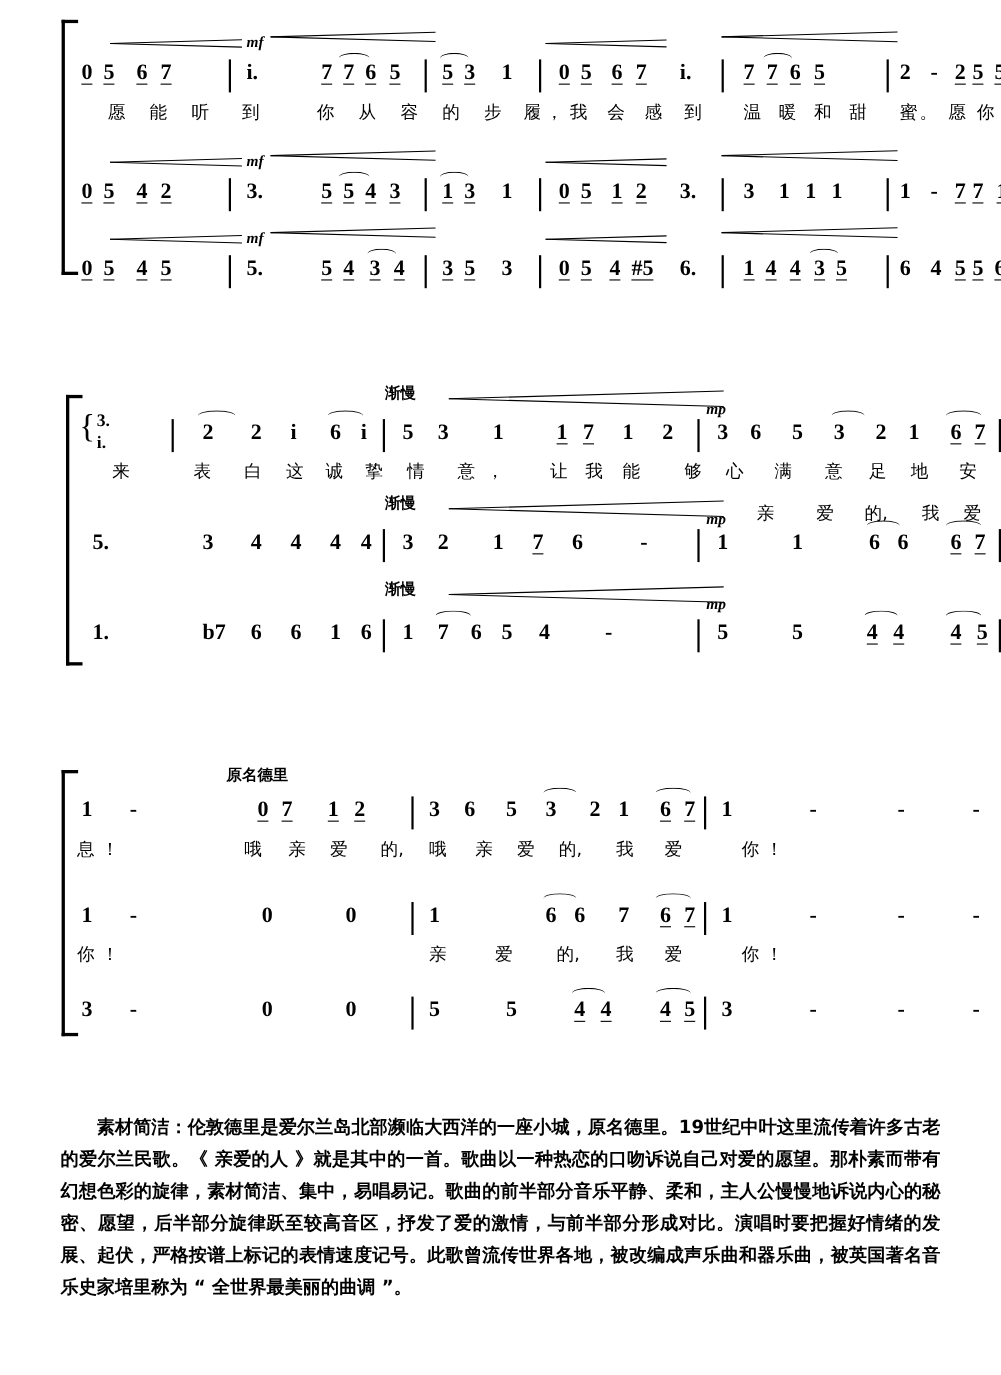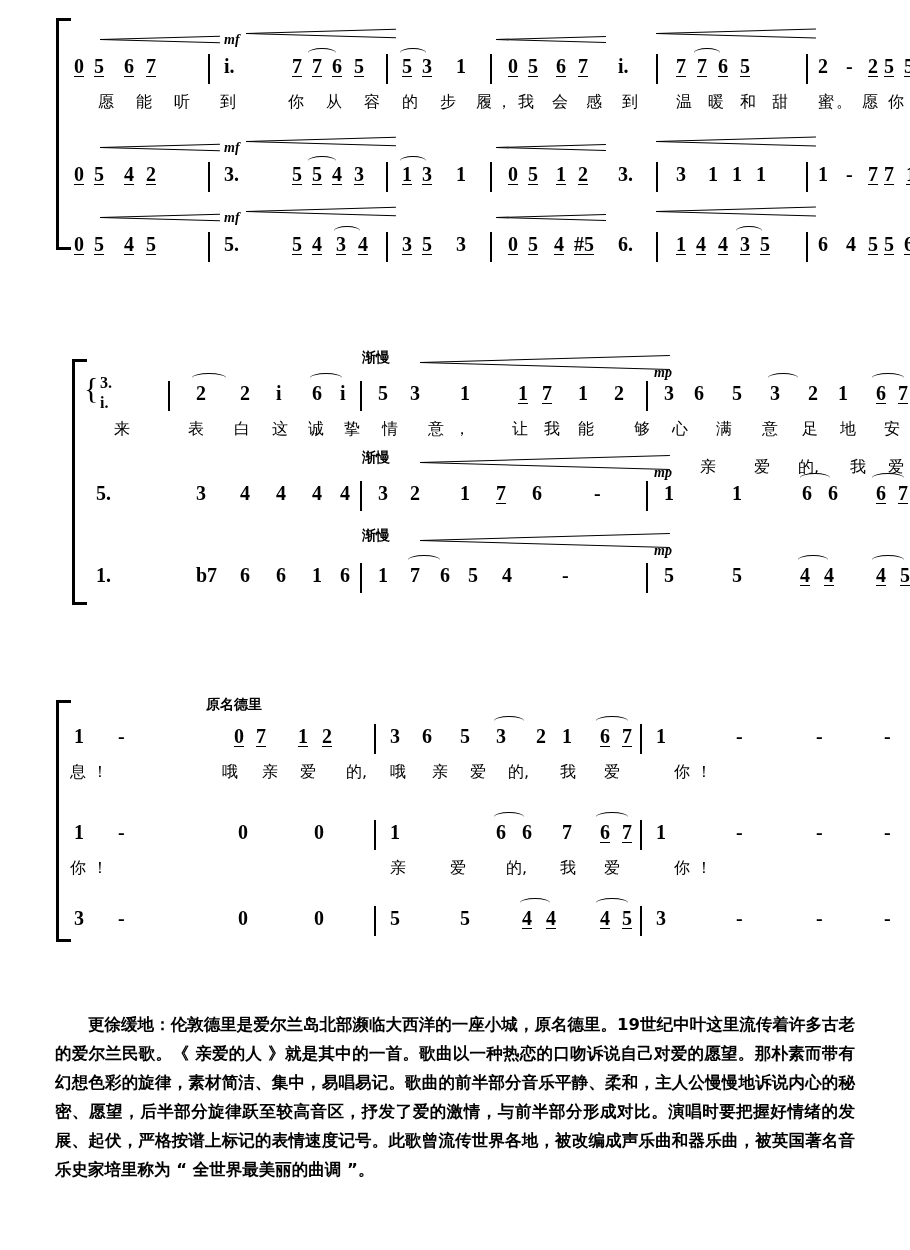--- a/index.html
+++ b/index.html
@@ -305,21 +305,21 @@
       <div class="slur" style="left:680px; top:28px; width:26px;"></div>
 
       <div class="note" style="left:762px; top:36px;">6</div>
       <div class="note" style="left:790px; top:36px;">4</div>
       <div class="note under" style="left:812px; top:36px;">5</div>
       <div class="note under" style="left:828px; top:36px;">5</div>
       <div class="note under" style="left:848px; top:36px;">6</div>
     </div>
   </div>
 
-  <div class="system" style="position:absolute; left:44px; top:345px; width:829px; height:260px;">
+  <div class="system" style="position:absolute; left:32px; top:345px; width:829px; height:260px;">
     <div class="bracket" style="height:240px; top:14px;"></div>
 
     <div style="position:absolute; left:0; top:0; width:854px; height:90px;">
       <div class="cn-mark" style="left:290px; top:4px;">渐慢</div>
       <div class="hairpin dim" style="left:348px; top:12px; width:250px;"></div>
       <div class="mark" style="left:582px; top:20px;">mp</div>
 
       <div class="altbrace" style="left:12px; top:28px;">{</div>
       <div class="note" style="left:28px; top:30px; font-size:16px;">3.</div>
       <div class="note" style="left:28px; top:50px; font-size:16px;">i.</div>
@@ -552,16 +552,16 @@
       <div class="slur" style="left:540px; top:22px; width:32px;"></div>
 
       <div class="note" style="left:600px; top:32px;">3</div>
       <div class="note" style="left:680px; top:32px;">-</div>
       <div class="note" style="left:760px; top:32px;">-</div>
       <div class="note" style="left:828px; top:32px;">-</div>
     </div>
   </div>
 
   <div class="notes-block">
-    <p><span>更徐缓地：</span><span>伦敦德里是爱尔兰岛北部濒临大西洋的一座小城，原名德里。19世纪中叶这里流传着许多古老的爱尔兰民歌。《 亲爱的人 》就是其中的一首。歌曲以一种热恋的口吻诉说自己对爱的愿望。那朴素而带有幻想色彩的旋律，素材简洁、集中，易唱易记。歌曲的前半部分音乐平静、柔和，主人公慢慢地诉说内心的秘密、愿望，后半部分旋律跃至较高音区，抒发了爱的激情，与前半部分形成对比。演唱时要把握好情绪的发展、起伏，严格按谱上标记的表情速度记号。此歌曾流传世界各地，被改编成声乐曲和器乐曲，被英国著名音乐史家培里称为 “ 全世界最美丽的曲调 ”。</span></p>
+    <p><span>素材简洁：</span><span>伦敦德里是爱尔兰岛北部濒临大西洋的一座小城，原名德里。19世纪中叶这里流传着许多古老的爱尔兰民歌。《 亲爱的人 》就是其中的一首。歌曲以一种热恋的口吻诉说自己对爱的愿望。那朴素而带有幻想色彩的旋律，素材简洁、集中，易唱易记。歌曲的前半部分音乐平静、柔和，主人公慢慢地诉说内心的秘密、愿望，后半部分旋律跃至较高音区，抒发了爱的激情，与前半部分形成对比。演唱时要把握好情绪的发展、起伏，严格按谱上标记的表情速度记号。此歌曾流传世界各地，被改编成声乐曲和器乐曲，被英国著名音乐史家培里称为 “ 全世界最美丽的曲调 ”。</span></p>
   </div>
 
 </div>
 
 </body></html>

